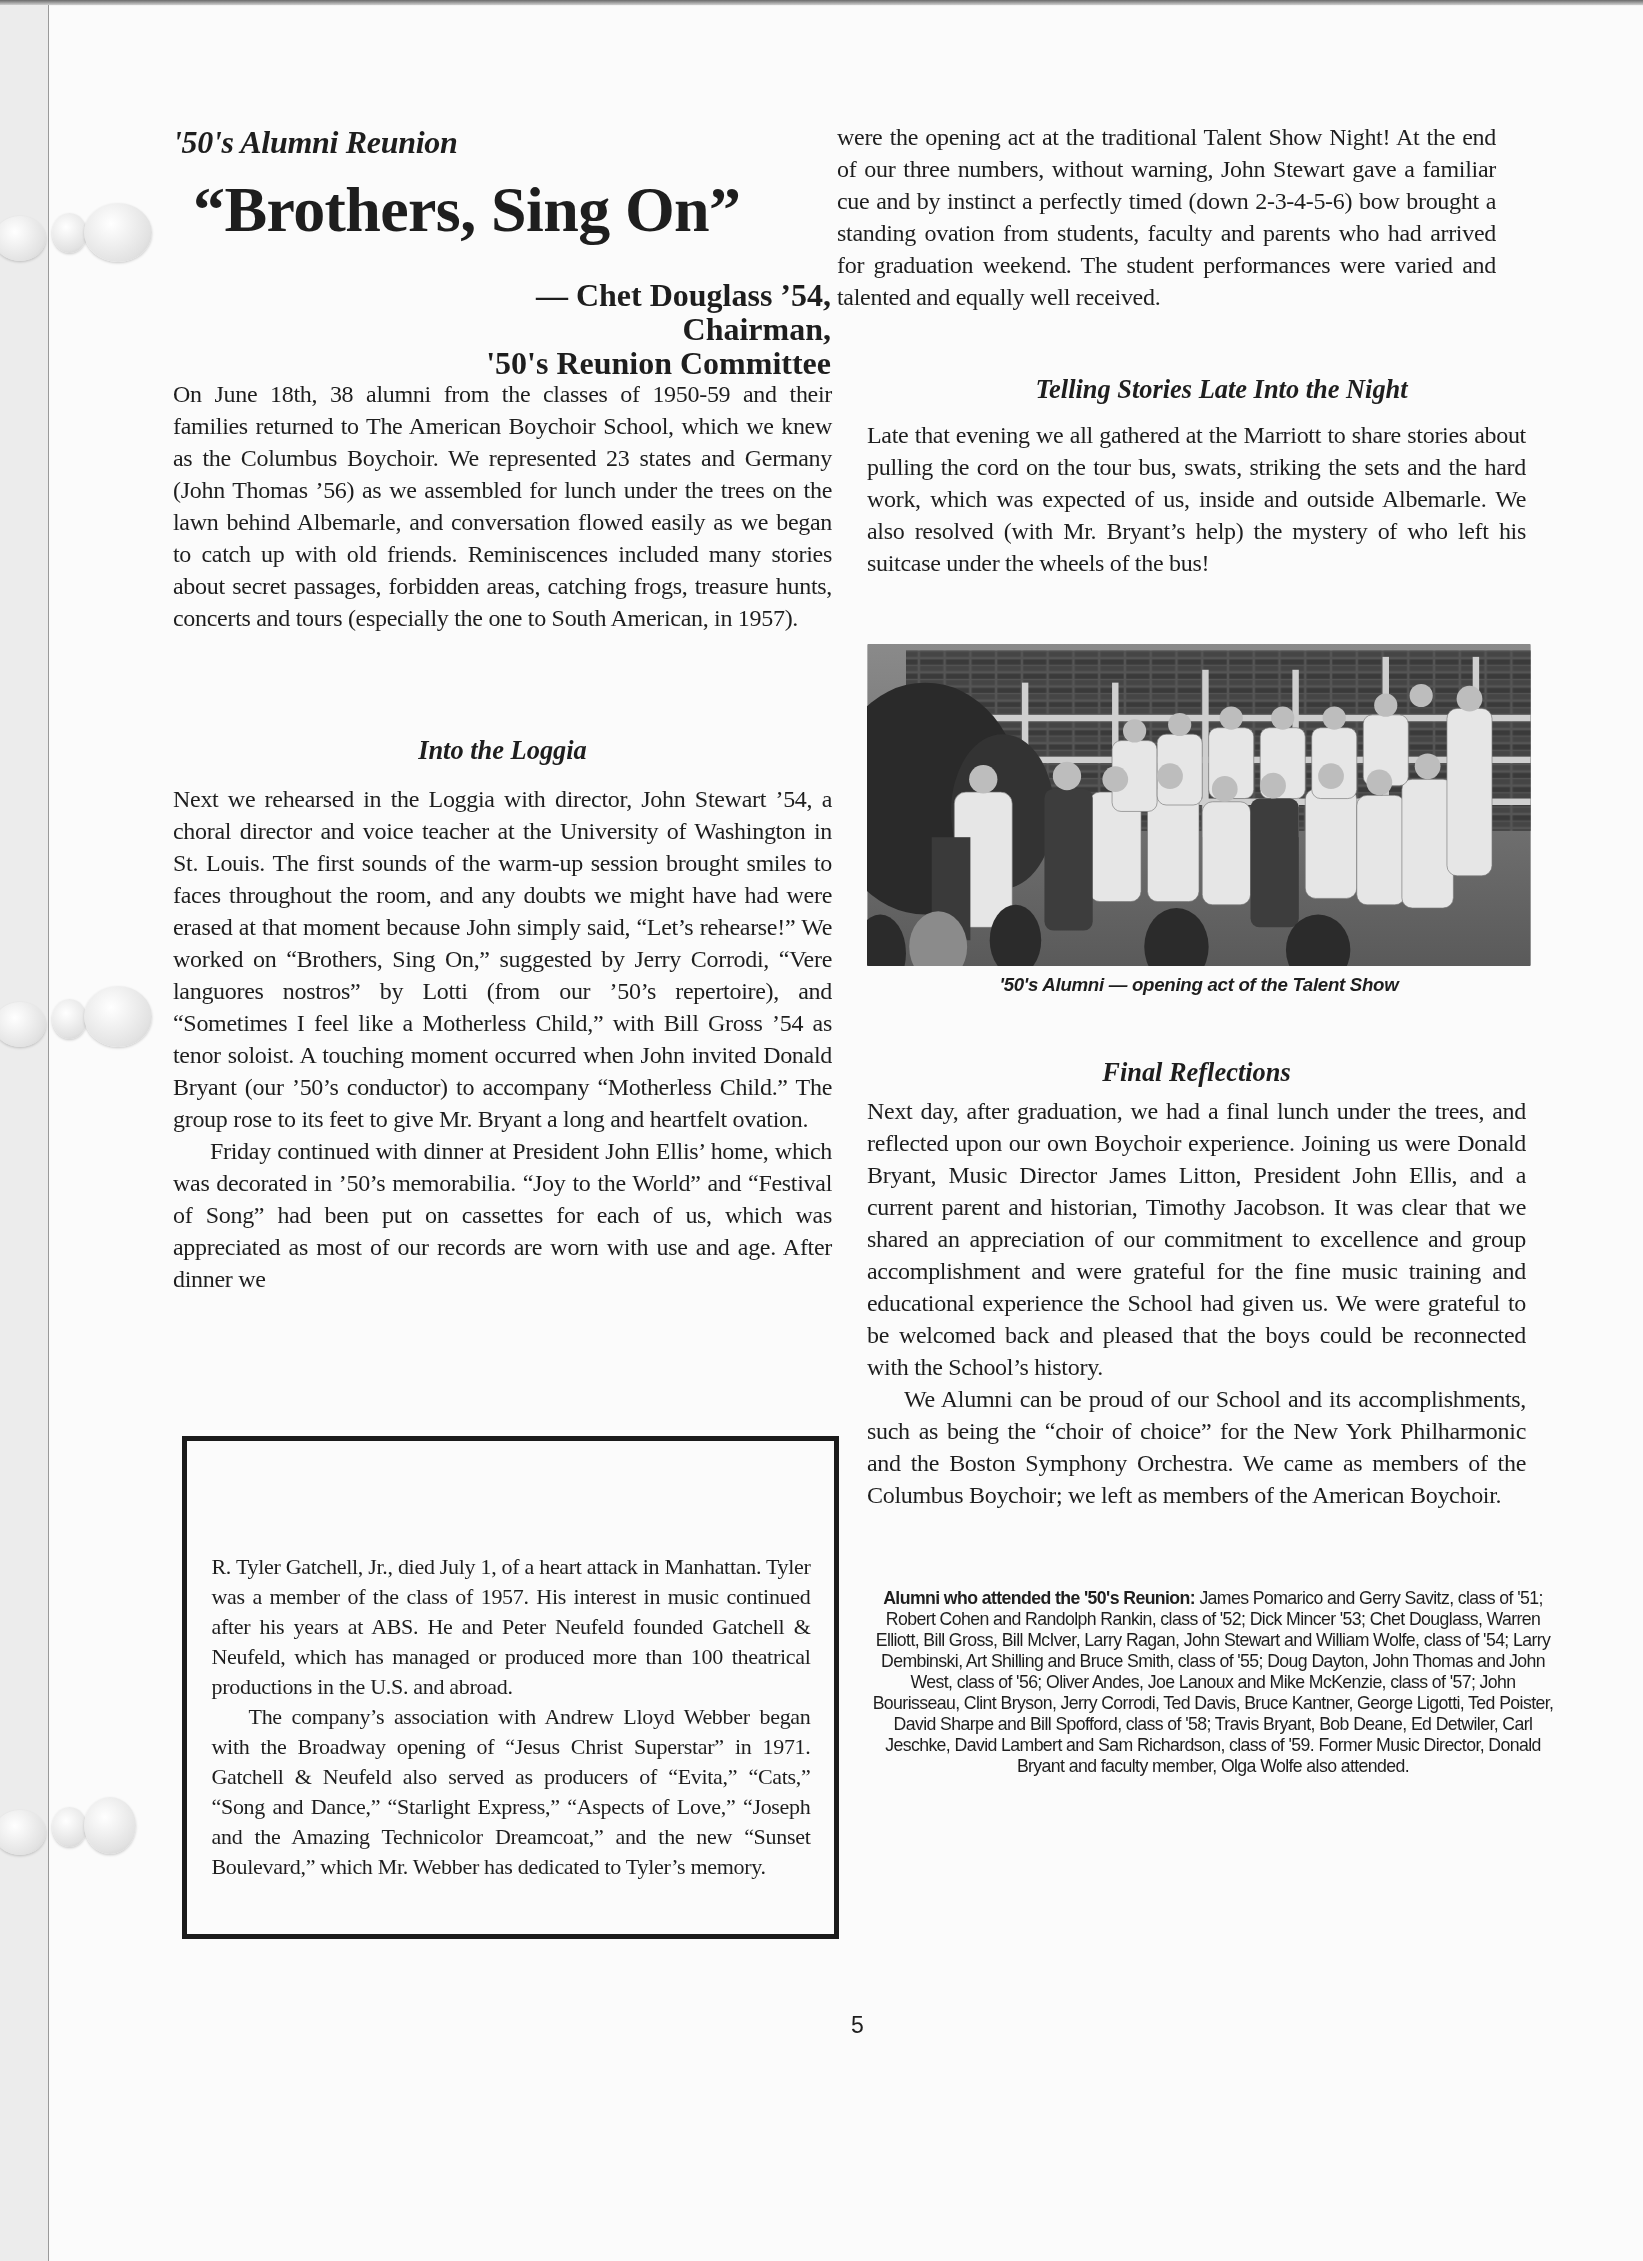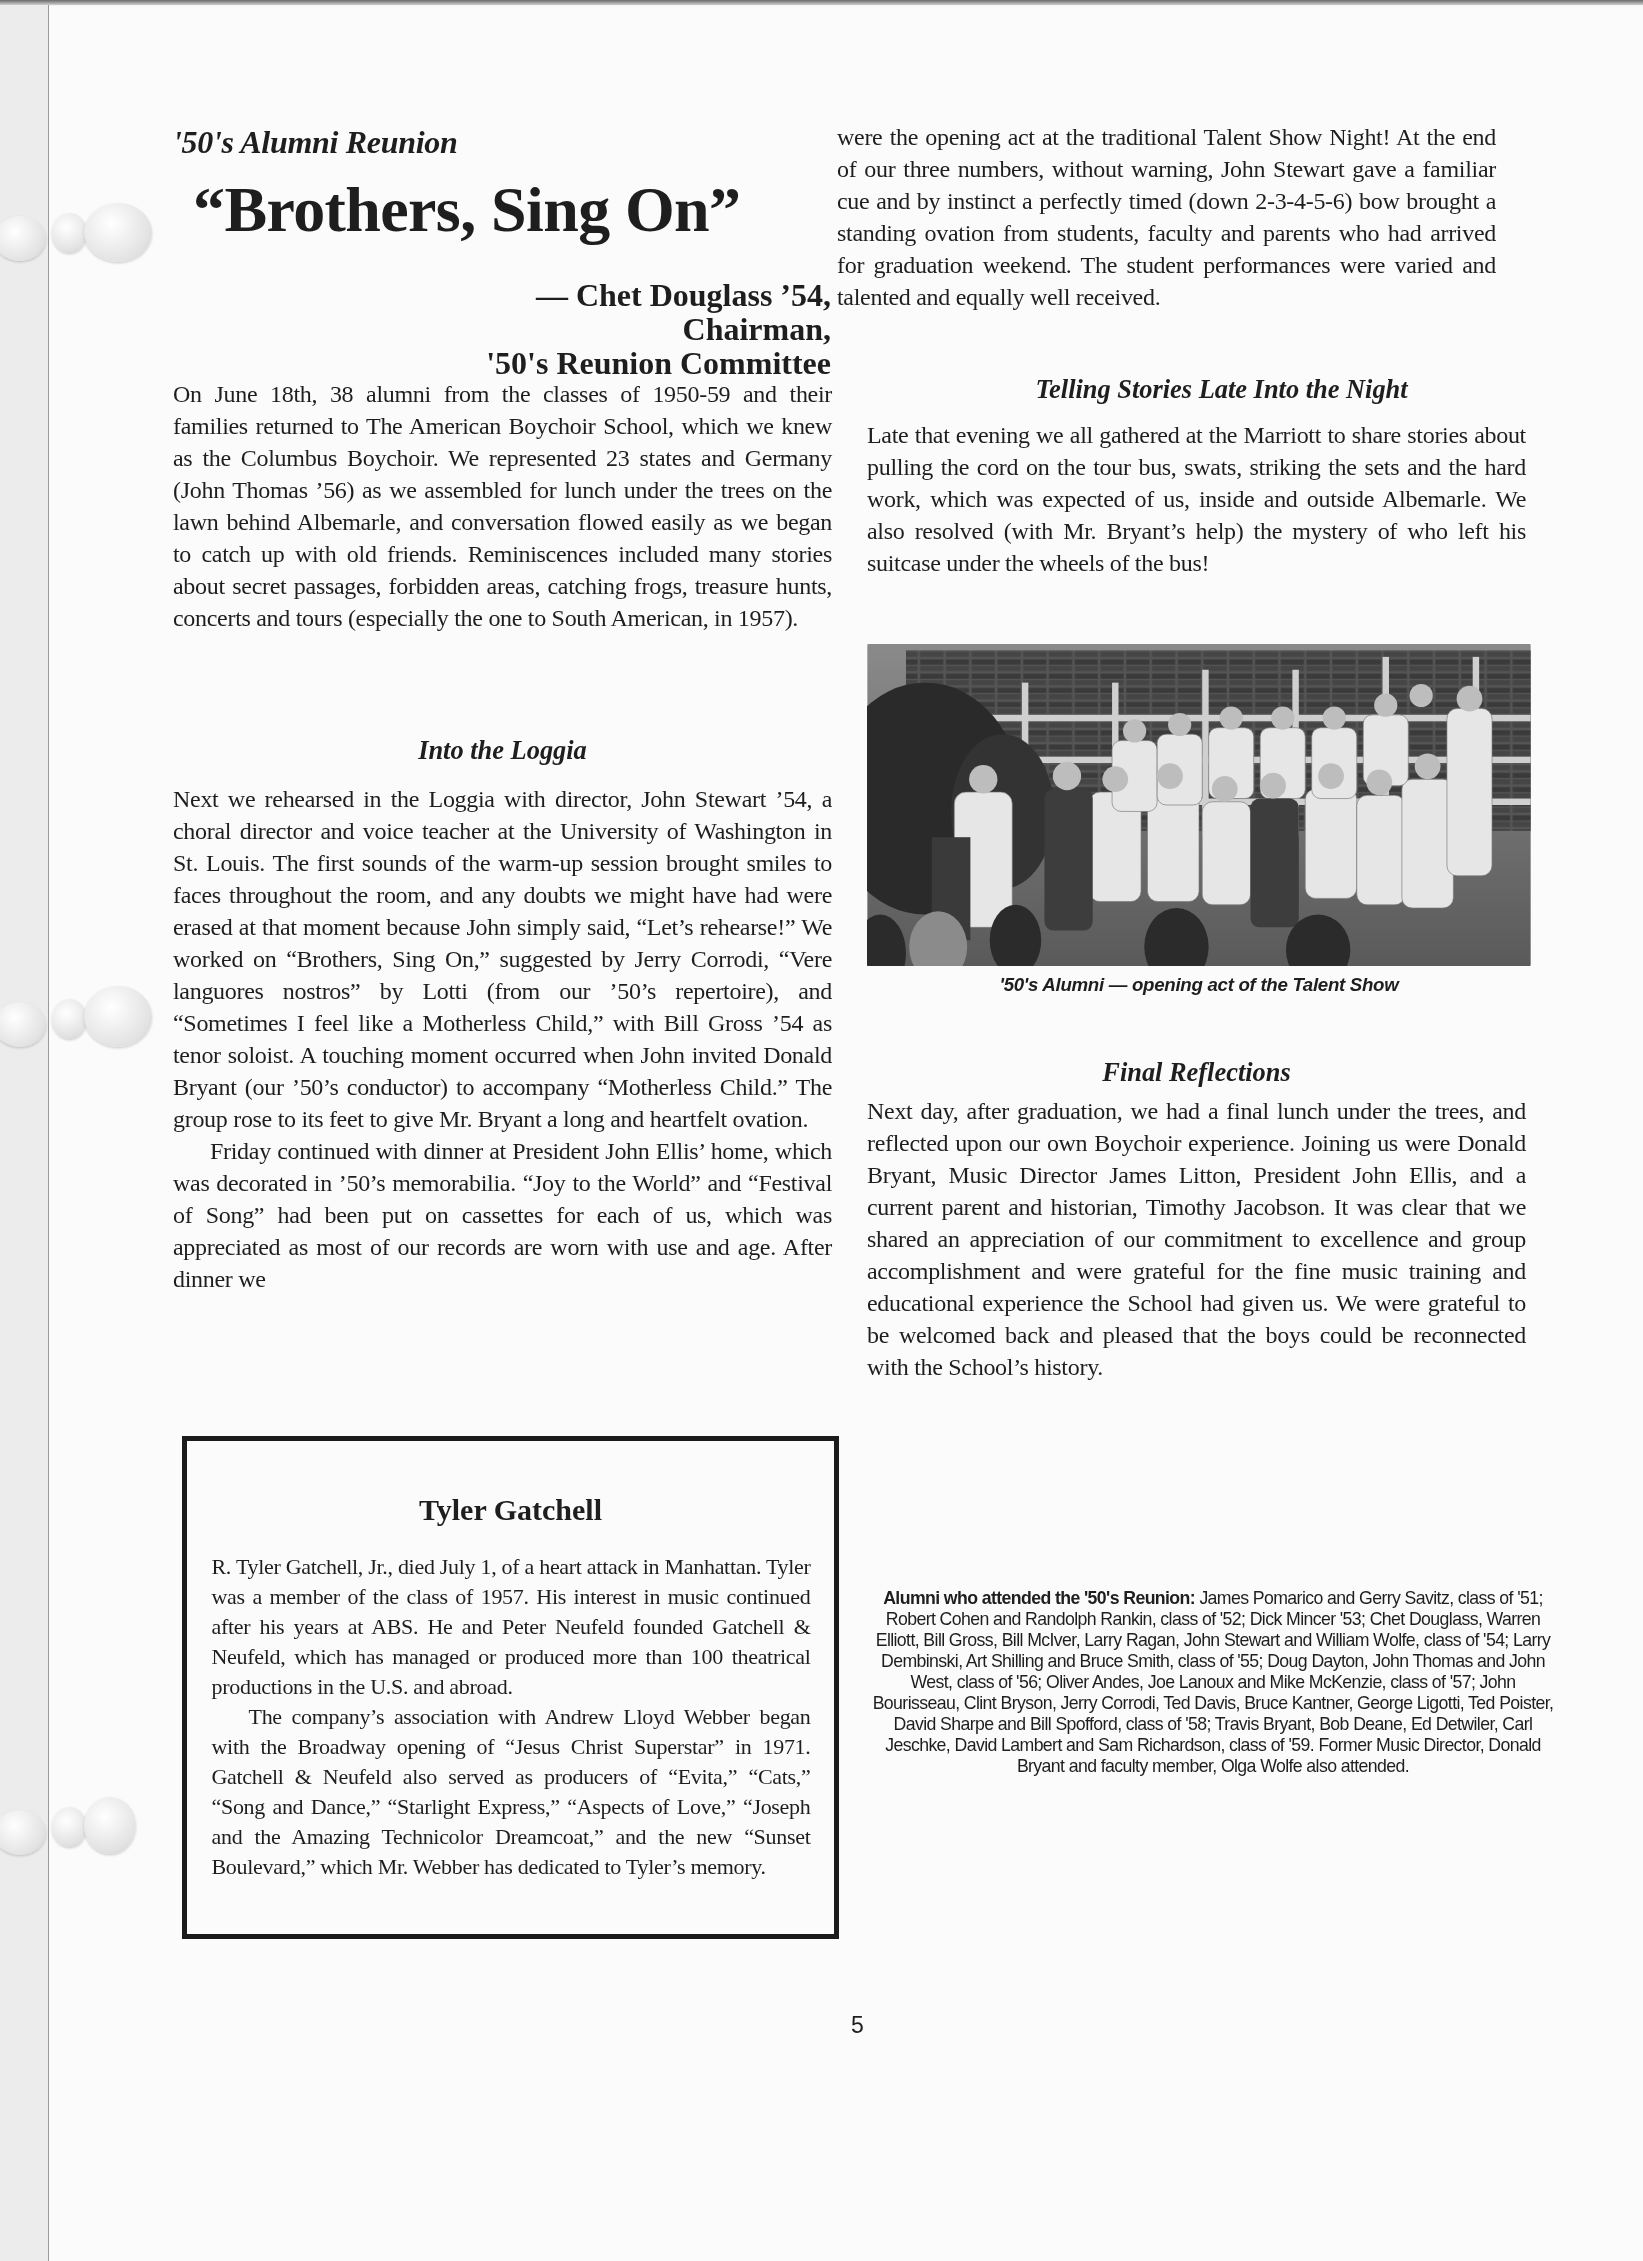--- a/index.html
+++ b/index.html
@@ -127,21 +127,20 @@
 </div>
 
 <div class="section-head" style="position:absolute;left:173px;top:735px;width:659px;">Into the Loggia</div>
 
 <div class="body-text" style="position:absolute;left:173px;top:783px;width:659px;">
   <p>Next we rehearsed in the Loggia with director, John Stewart ’54, a choral director and voice teacher at the University of Washington in St. Louis. The first sounds of the warm-up session brought smiles to faces throughout the room, and any doubts we might have had were erased at that moment because John simply said, “Let’s rehearse!” We worked on “Brothers, Sing On,” suggested by Jerry Corrodi, “Vere languores nostros” by Lotti (from our ’50’s repertoire), and “Sometimes I feel like a Motherless Child,” with Bill Gross ’54 as tenor soloist. A touching moment occurred when John invited Donald Bryant (our ’50’s conductor) to accompany “Motherless Child.” The group rose to its feet to give Mr. Bryant a long and heartfelt ovation.</p>
   <p class="indent">Friday continued with dinner at President John Ellis’ home, which was decorated in ’50’s memorabilia. “Joy to the World” and “Festival of Song” had been put on cassettes for each of us, which was appreciated as most of our records are worn with use and age. After dinner we</p>
 </div>
 
 <div class="obit-box">
-  <div class="obit-title">Tyler Gatchell</div>
   <div class="obit-body">
     <p>R. Tyler Gatchell, Jr., died July 1, of a heart attack in Manhattan. Tyler was a member of the class of 1957. His interest in music continued after his years at ABS. He and Peter Neufeld founded Gatchell &amp; Neufeld, which has managed or produced more than 100 theatrical productions in the U.S. and abroad.</p>
     <p class="indent">The company’s association with Andrew Lloyd Webber began with the Broadway opening of “Jesus Christ Superstar” in 1971. Gatchell &amp; Neufeld also served as producers of “Evita,” “Cats,” “Song and Dance,” “Starlight Express,” “Aspects of Love,” “Joseph and the Amazing Technicolor Dreamcoat,” and the new “Sunset Boulevard,” which Mr. Webber has dedicated to Tyler’s memory.</p>
   </div>
 </div>
 
 <div class="body-text" style="position:absolute;left:837px;top:121px;width:659px;">
   <p>were the opening act at the traditional Talent Show Night! At the end of our three numbers, without warning, John Stewart gave a familiar cue and by instinct a perfectly timed (down 2-3-4-5-6) bow brought a standing ovation from students, faculty and parents who had arrived for graduation weekend. The student performances were varied and talented and equally well received.</p>
 </div>
 
@@ -230,18 +229,19 @@
       <ellipse cx="700" cy="475" rx="50" ry="55"></ellipse>
     </g>
   </svg>
 </div>
 <div class="caption">'50's Alumni — opening act of the Talent Show</div>
 
 <div class="section-head" style="position:absolute;left:867px;top:1049px;width:659px;margin-top:8px;">Final Reflections</div>
 
 <div class="body-text" style="position:absolute;left:867px;top:1095px;width:659px;">
   <p>Next day, after graduation, we had a final lunch under the trees, and reflected upon our own Boychoir experience. Joining us were Donald Bryant, Music Director James Litton, President John Ellis, and a current parent and historian, Timothy Jacobson. It was clear that we shared an appreciation of our commitment to excellence and group accomplishment and were grateful for the fine music training and educational experience the School had given us. We were grateful to be welcomed back and pleased that the boys could be reconnected with the School’s history.</p>
+  <p class="indent">We Alumni can be proud of our School and its accomplishments, such as being the “choir of choice” for the New York Philharmonic and the Boston Symphony Orchestra. We came as members of the Columbus Boychoir; we left as members of the American Boychoir.</p>
 </div>
 
 <div class="attendees"><span class="lead">Alumni who attended the '50's Reunion:</span><span> James Pomarico and Gerry Savitz, class of '51; Robert Cohen and Randolph Rankin, class of '52; Dick Mincer '53; Chet Douglass, Warren Elliott, Bill Gross, Bill McIver, Larry Ragan, John Stewart and William Wolfe, class of '54; Larry Dembinski, Art Shilling and Bruce Smith, class of '55; Doug Dayton, John Thomas and John West, class of '56; Oliver Andes, Joe Lanoux and Mike McKenzie, class of '57; John Bourisseau, Clint Bryson, Jerry Corrodi, Ted Davis, Bruce Kantner, George Ligotti, Ted Poister, David Sharpe and Bill Spofford, class of '58; Travis Bryant, Bob Deane, Ed Detwiler, Carl Jeschke, David Lambert and Sam Richardson, class of '59. Former Music Director, Donald Bryant and faculty member, Olga Wolfe also attended.</span></div>
 
 <div class="page-number">5</div>
 
 
 </body></html>

